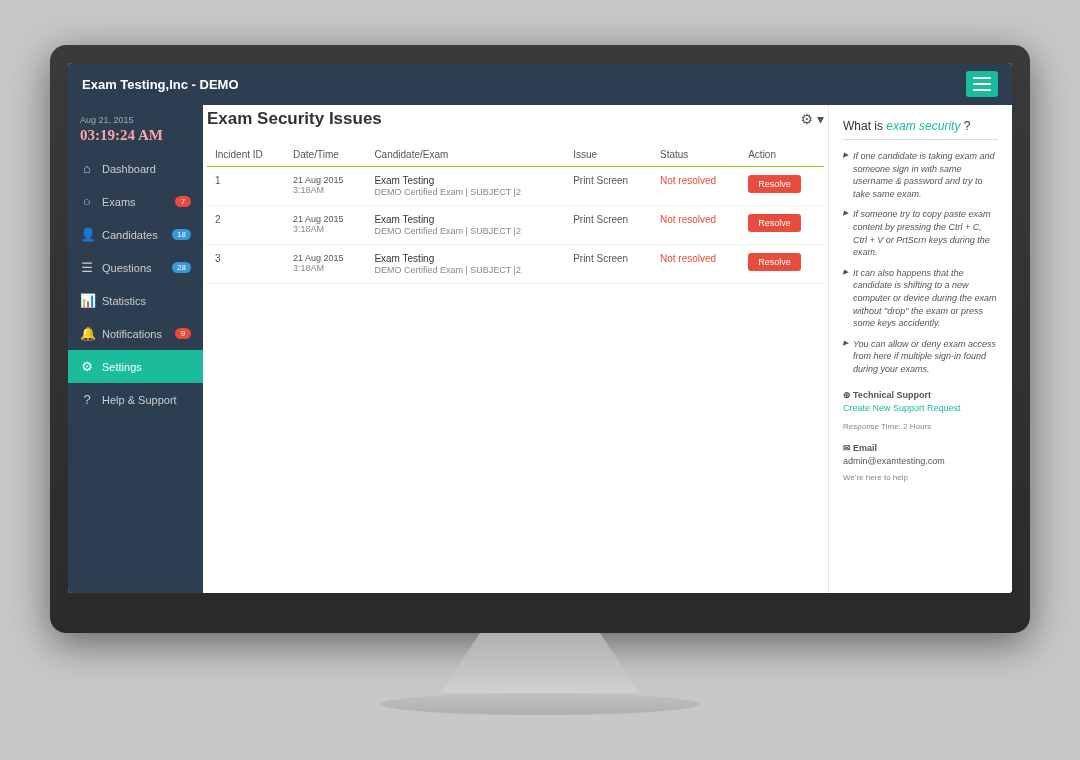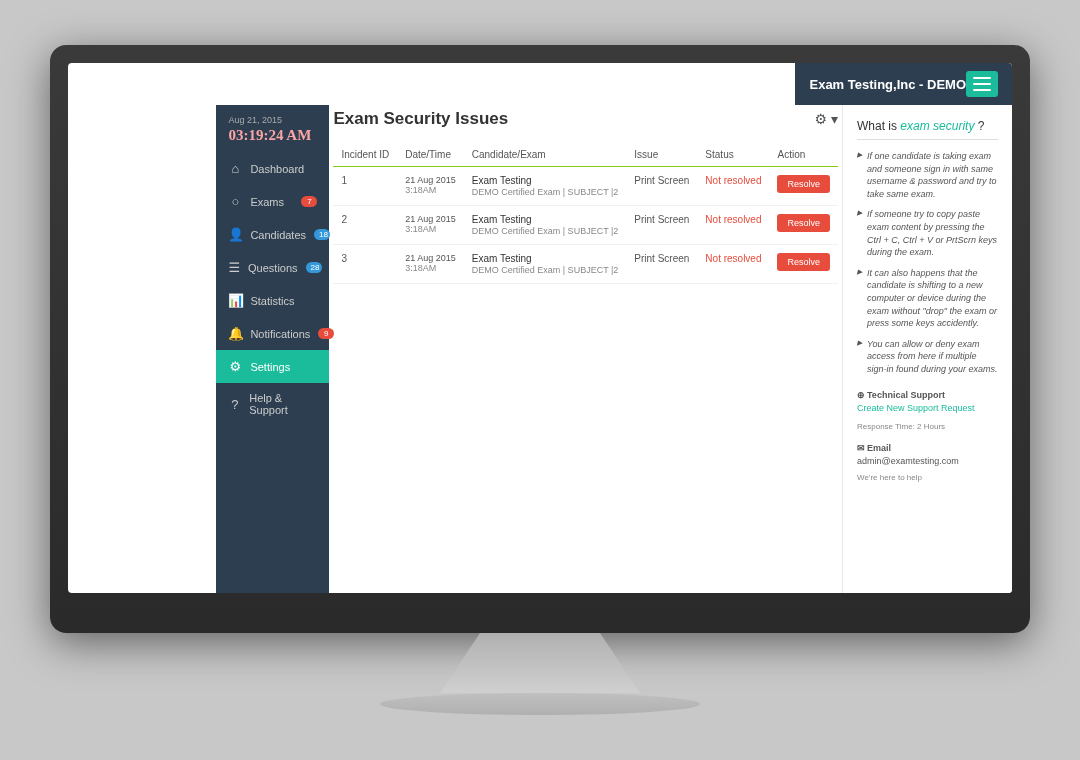--- a/index.html
+++ b/index.html
@@ -48,21 +48,20 @@
       background: linear-gradient(180deg, #c0c0c0, #b0b0b0);
       margin: 0 auto;
       border-radius: 50%;
     }
 
     
     .app {
       display: flex;
       flex-direction: column;
       height: 100%;
-      align-items: flex-end;
     }
 
     .top-bar {
       background: #2c3e50;
       display: flex;
       align-items: center;
       justify-content: space-between;
       padding: 0 14px;
       height: 42px;
       flex-shrink: 0;
@@ -98,21 +97,21 @@
     }
 
     .main-area {
       display: flex;
       flex: 1;
       overflow: hidden;
     }
 
     
     .sidebar {
-      width: 113px;
+      width: 135px;
       background: #2c3e50;
       flex-shrink: 0;
       display: flex;
       flex-direction: column;
     }
 
     .sidebar-datetime {
       padding: 10px 12px 8px;
       color: #aaa;
     }
@@ -277,21 +276,21 @@
       border: none;
       border-radius: 3px;
       padding: 4px 10px;
       font-size: 9px;
       cursor: pointer;
       white-space: nowrap;
     }
 
     
     .right-panel {
-      width: 170px;
+      width: 184px;
       background: #fff;
       border-left: 1px solid #e8e8e8;
       padding: 14px;
       overflow-y: auto;
       flex-shrink: 0;
     }
 
     .right-section-title {
       font-size: 12px;
       color: #333;

